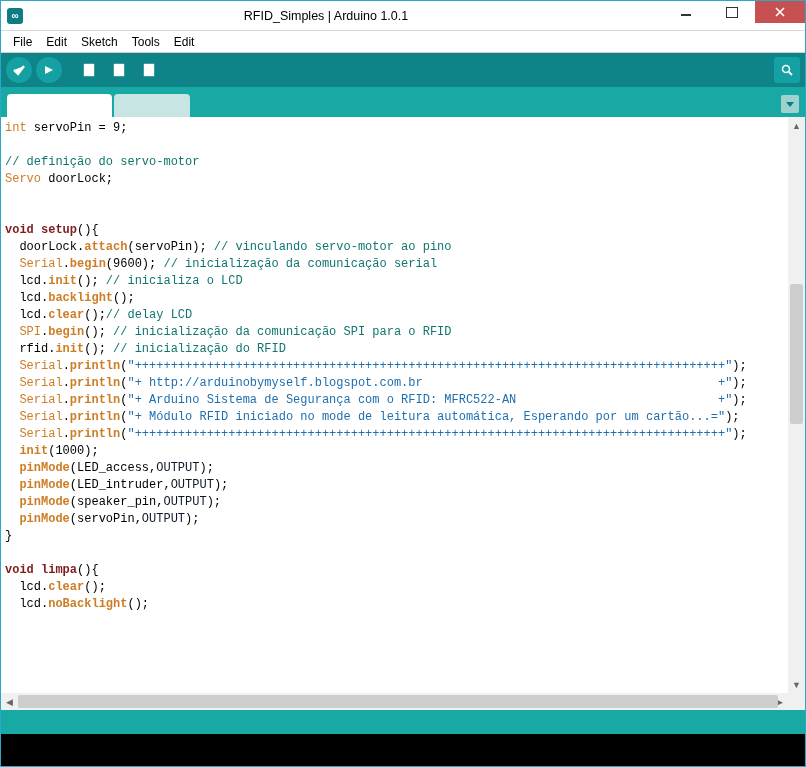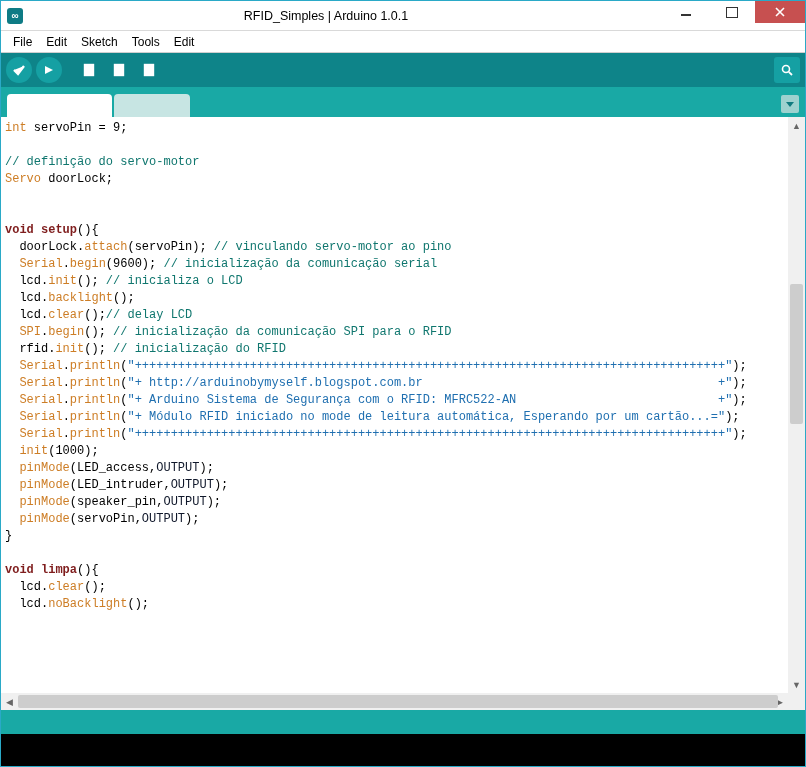--- a/index.html
+++ b/index.html
@@ -140,21 +140,21 @@
   }
   pre.code {
     font-family: Consolas, "Courier New", monospace;
     font-size: 12px;
     line-height: 17px;
     white-space: pre;
     color: #000;
   }
   .tok-kw { color: #cd7d25; }            
   .tok-kw2 { color: #7f1d1d; font-weight:bold;}     
-  .tok-mbr { color: #cd7d25; }
+  .tok-mbr { color: #cd7d25; font-weight: bold; }
   .tok-cmt { color: #0f766e; }
   .tok-str { color: #1f6fb0; }
   .tok-const { color: #0f172a; }
 
   .vscroll {
     width: 17px;
     background: #f0f0f0;
     display: flex;
     flex-direction: column;
     align-items: center;

